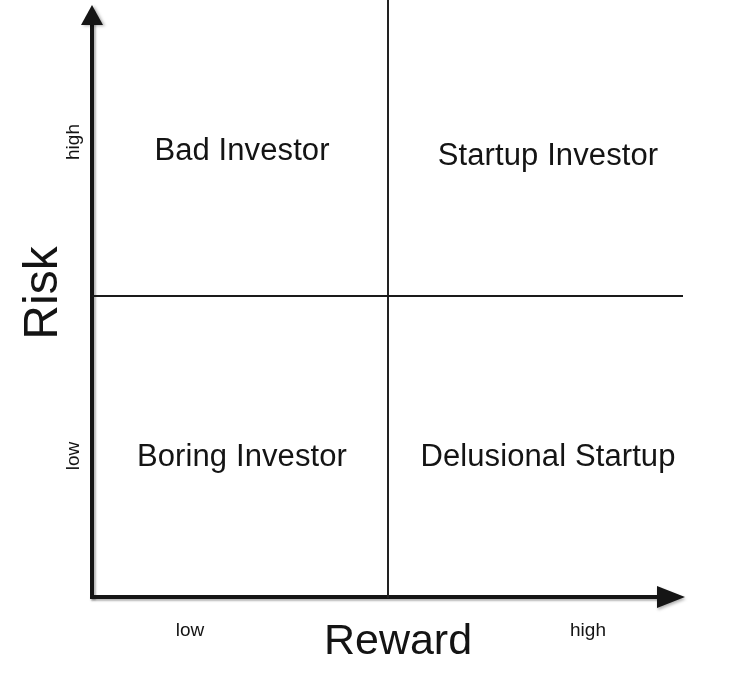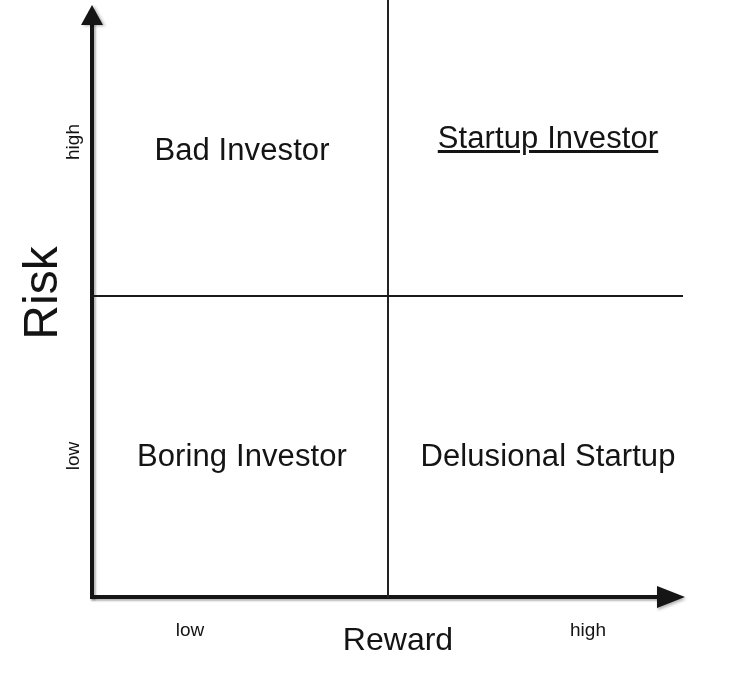--- a/index.html
+++ b/index.html
@@ -86,39 +86,39 @@
     position: absolute;
     font-size: 31px;
     font-weight: 400;
     letter-spacing: 0.1px;
     color: #141414;
     white-space: nowrap;
     transform: translate(-50%, -50%);
     text-align: center;
   }
   .q-tl { left: 242px; top: 150px; text-align: center; }
-  .q-tr { left: 548px; top: 138px; text-decoration: underline; }
+  .q-tr { left: 548px; top: 155px; }
   .q-bl { left: 242px; top: 456px; }
   .q-br { left: 548px; top: 456px; }
 
   
   .axis-title-y {
     position: absolute;
     left: 40px;
     top: 293px;
     font-size: 48px;
     color: #141414;
     white-space: nowrap;
     transform: translate(-50%, -50%) rotate(-90deg);
   }
   .axis-title-x {
     position: absolute;
     left: 398px;
     top: 639px;
-    font-size: 32px;
+    font-size: 43px;
     color: #141414;
     white-space: nowrap;
     transform: translate(-50%, -50%);
   }
 
   
   .tick {
     position: absolute;
     font-size: 19px;
     color: #141414;

